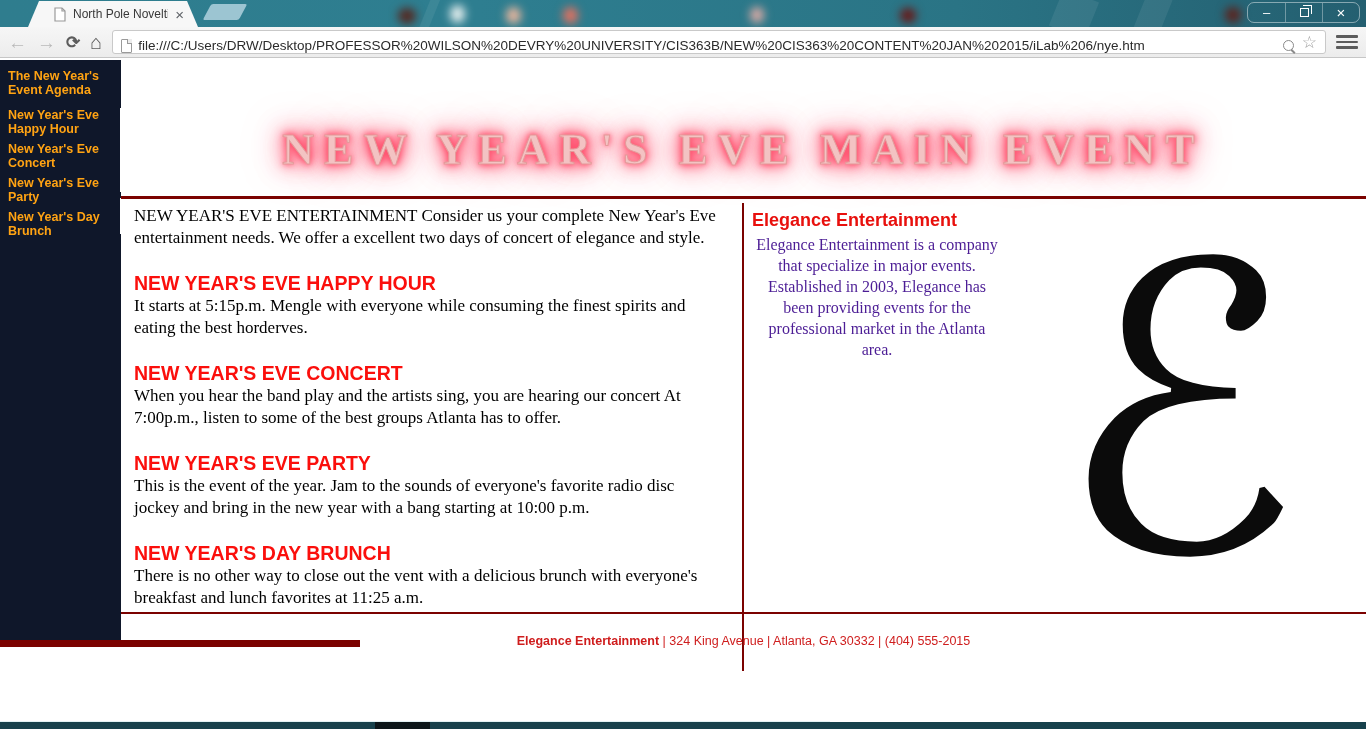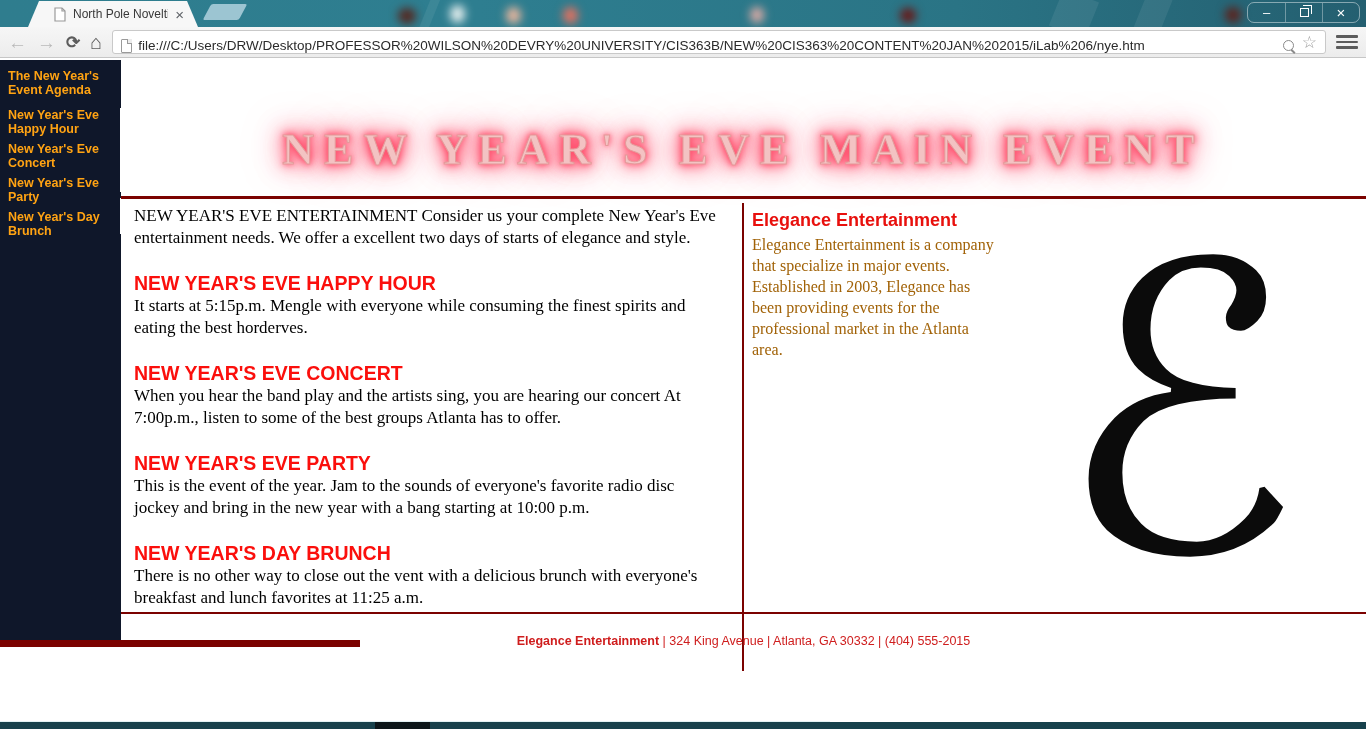--- a/index.html
+++ b/index.html
@@ -78,21 +78,21 @@
   .content-left { position:absolute; left:134px; top:147px; width:582px;
                   font-family:"Liberation Serif", serif; font-size:17px; line-height:21.5px; color:#000; }
   .content-left p { margin:0; }
   .sec-head { font-family:"Liberation Sans", sans-serif; font-weight:bold; font-size:19.5px;
               color:#fb0f0c; margin:25px 0 2px 0; line-height:20px; }
 
   .col-divider { left:742px; top:145px; width:2px; height:468px; }
 
   .aside { position:absolute; left:752px; top:152px; width:250px; }
   .aside-head { font-weight:bold; font-size:18px; color:#e8100d; margin-bottom:3px; }
-  .aside-body { font-family:"Liberation Serif", serif; font-size:16px; line-height:21px; color:#a16207; }
+  .aside-body { font-family:"Liberation Serif", serif; font-size:16px; line-height:21px; color:#4c1d95;text-align:center; }
 
   .logo-e { position:absolute; left:990px; top:115px; width:376px; height:480px;
             font-family:"DejaVu Sans","DejaVu Serif",serif; font-size:400px; line-height:480px;
             text-align:center; color:#0b0b0b; }
 
   .footer { position:absolute; left:121px; top:562px; width:1245px; text-align:center;
             font-size:12.5px; color:#cf1d1d;margin-top:14px; }
   .footer b { font-weight:bold; }
 
   .bottom-red-strip { position:absolute; left:0; top:582px; width:360px; height:7px; background:#7b0200; }
@@ -174,21 +174,21 @@
     <div class="side-gap2"></div>
 
     <div class="rule" style="left:121px; top:45px; width:1245px; height:2px;"></div>
 
     <div class="masthead">
       <span class="glow-title">NEW YEAR'S EVE MAIN EVENT</span>
     </div>
     <div class="rule" style="left:121px; top:138px; width:1245px; height:3px;"></div>
 
     <div class="content-left">
-      <p>NEW YEAR'S EVE ENTERTAINMENT Consider us your complete New Year's Eve entertainment needs. We offer a excellent two days of starts of elegance and style.</p>
+      <p>NEW YEAR'S EVE ENTERTAINMENT Consider us your complete New Year's Eve entertainment needs. We offer a excellent two days of concert of elegance and style.</p>
 
       <div class="sec-head">NEW YEAR'S EVE HAPPY HOUR</div>
       <p>It starts at 5:15p.m. Mengle with everyone while consuming the finest spirits and eating the best horderves.</p>
 
       <div class="sec-head">NEW YEAR'S EVE CONCERT</div>
       <p>When you hear the band play and the artists sing, you are hearing our concert At 7:00p.m., listen to some of the best groups Atlanta has to offer.</p>
 
       <div class="sec-head">NEW YEAR'S EVE PARTY</div>
       <p>This is the event of the year. Jam to the sounds of everyone's favorite radio disc jockey and bring in the new year with a bang starting at 10:00 p.m.</p>
 

